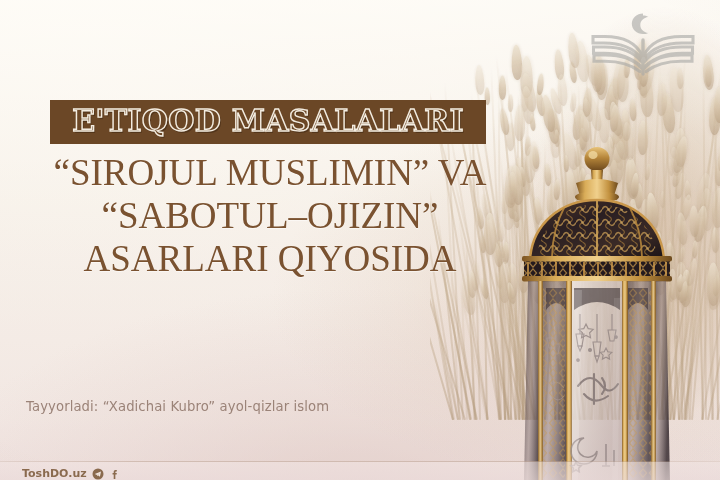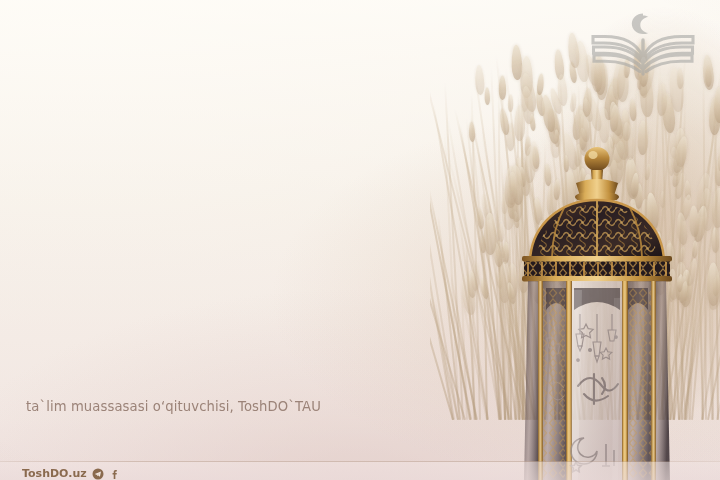--- a/index.html
+++ b/index.html
@@ -730,23 +730,31 @@
       <g opacity="0.55">
         <rect x="45" y="150" width="22" height="190" fill="url(#filig2)"></rect>
         <rect x="131" y="150" width="22" height="190" fill="url(#filig2)"></rect>
       </g>
 
       <path d="M74 152 L84 152 L80 344 L72 344 Z" fill="#ffffff" opacity="0.18"></path>
       <path d="M116 160 L122 160 L120 344 L114 344 Z" fill="#ffffff" opacity="0.10"></path>
     </svg>
   </div>
 
+  <div class="title-wrap">
+    <div class="title-banner">
+      <div class="title-banner-text">E'TIQOD MASALALARI</div>
+    </div>
+    <div class="title-line l1">“SIROJUL MUSLIMIN” VA</div>
+    <div class="title-line l2">“SABOTUL–OJIZIN”</div>
+    <div class="title-line l3">ASARLARI QIYOSIDA</div>
+  </div>
 
   <div class="credit">
-    <div>ta`lim muassasasi o‘qituvchisi, ToshDO`TAU</div>
+    <div>Tayyorladi:  “Xadichai Kubro” ayol-qizlar islom</div>
   </div>
 
   <div class="footer-rule"></div>
   <div class="footer">
     <div class="footer-group fg-left">
       <span>ToshDO.uz</span>
       <span class="sicon">
         <svg viewBox="0 0 24 24" xmlns="http://www.w3.org/2000/svg">
           <circle cx="12" cy="12" r="11" fill="#8a6a4e"></circle>
           <path d="M5.6 12.1 L18 7.1 L15.8 17.6 L11.9 14.6 L10.1 16.4 L10.0 13.9 Z" fill="#f3e8e2"></path>

